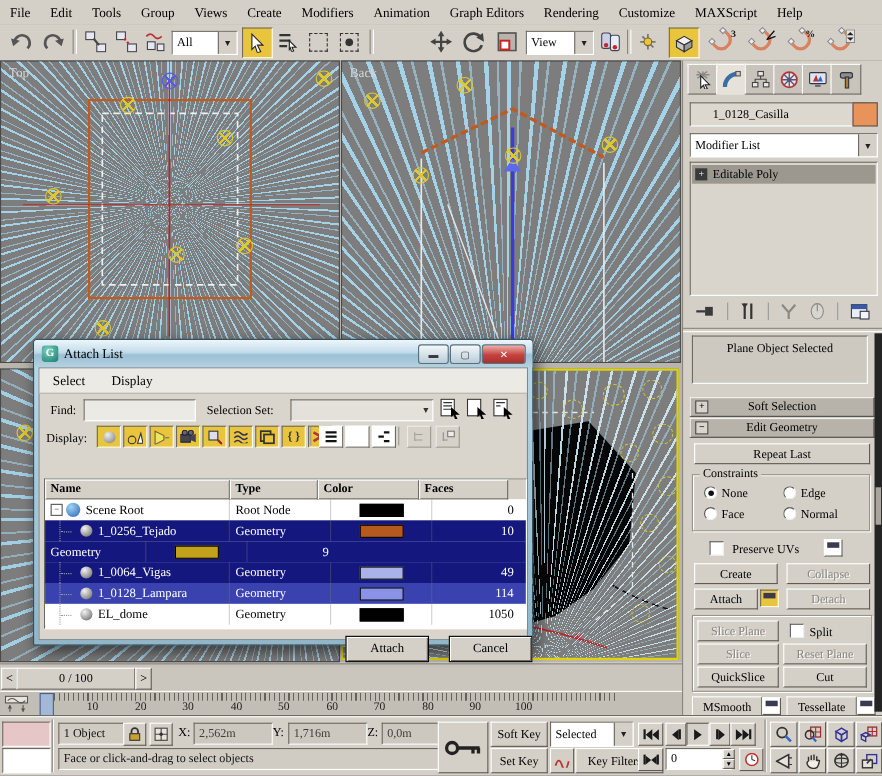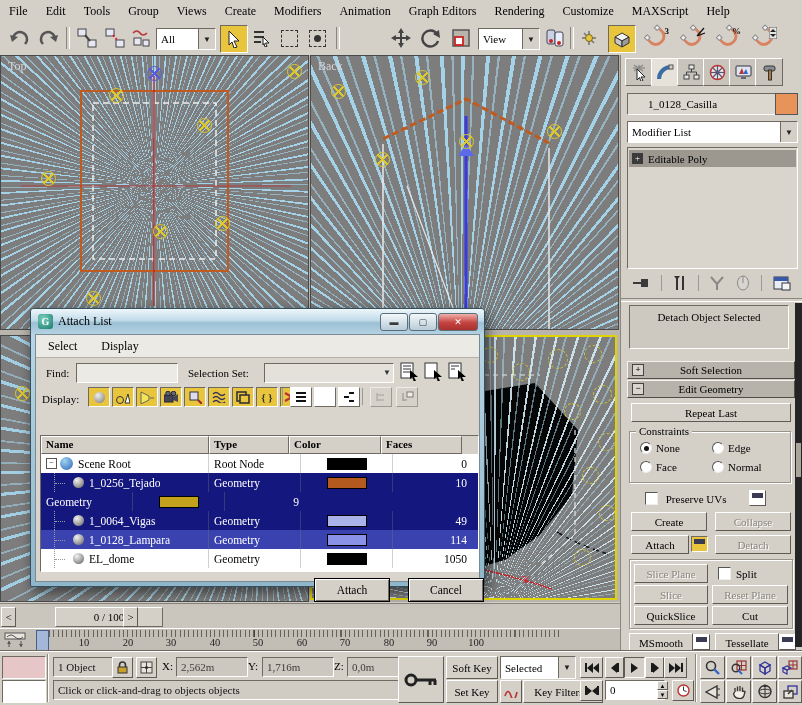--- a/index.html
+++ b/index.html
@@ -1,21 +1,21 @@
 <!DOCTYPE html>
 <html><head>
 <meta charset="utf-8">
 <style>
   html,body{margin:0;padding:0;background:#888;}
   #app{position:relative;width:802px;height:705px;background:#d4d0c8;
        font-family:Liberation Serif, serif;font-size:11px;color:#000;
        overflow:hidden;-webkit-user-select:none;user-select:none;}
   .abs{position:absolute;}
   
-  .raised{background:#d4d0c8;border:1px solid;border-color:#ffffff #6e6a62 #6e6a62 #ffffff;margin-left:40px;}
+  .raised{background:#d4d0c8;border:1px solid;border-color:#ffffff #6e6a62 #6e6a62 #ffffff;}
   .sunken{border:1px solid;border-color:#6e6a62 #ffffff #ffffff #6e6a62;}
   .pressed{background:#e9c53d;border:1px solid;border-color:#6e6a62 #ffffff #ffffff #6e6a62;}
   .disab{color:#8a867e;text-shadow:1px 1px 0 #fff;}
   
   #menubar{left:0;top:0;width:802px;height:22px;display:flex;align-items:center;
            background:#d4d0c8;border-bottom:1px solid #aca89f;font-size:12px;}
   #menubar .mi{padding:2px 9px;cursor:default;}
   
   #toolbar{left:0;top:22px;width:802px;height:33px;background:#d4d0c8;border-bottom:1px solid #7a766e;}
   .tbtn{position:absolute;top:3px;width:26px;height:26px;display:flex;align-items:center;justify-content:center;}
@@ -445,21 +445,21 @@
       <svg width="18" height="16">
           <rect x="1" y="2" width="14" height="12" fill="#e8eef6" stroke="#334"></rect>
           <rect x="1" y="2" width="14" height="4" fill="#3858a8"></rect>
           <rect x="9" y="8" width="8" height="7" fill="#f4f4f4" stroke="#334"></rect>
         </svg>
     </div>
 
     <div class="abs" style="left:0;top:243px;width:182px;height:2px;border-top:1px solid #8a867e;border-bottom:1px solid #fff"></div>
 
     <div class="abs sunken" style="left:8px;top:250px;width:160px;height:44px;background:#cdc9c1;text-align:center;padding-top:5px;box-sizing:border-box">
-      <span>Detach Object Selected</span>
+      <span>Plane Object Selected</span>
     </div>
 
     <div class="rollbar" style="top:306px">
       <span class="pm">+</span>
       <span>Soft Selection</span>
     </div>
     <div class="rollbar" style="top:325px">
       <span class="pm">−</span>
       <span>Edit Geometry</span>
     </div>
@@ -831,21 +831,21 @@
     <span class="abs" style="left:248px;top:9px;font-size:11px">Y:</span>
     <div class="sfield" style="left:262px;top:6px;width:62px">
         <span>1,716m</span>
       </div>
     <span class="abs" style="left:334px;top:9px;font-size:11px">Z:</span>
     <div class="sfield" style="left:347px;top:6px;width:46px">
         <span>0,0m</span>
       </div>
 
     <div class="sfield" style="left:53px;top:29px;width:340px;background:#d0ccc4;color:#111">
-      <span>Click or click-and-drag to objects objects</span>
+      <span>Face or click-and-drag to select objects</span>
     </div>
 
     <div class="sbtn" style="left:398px;top:5px;width:44px;height:45px">
       <svg width="34" height="18">
           <circle cx="7" cy="9" r="5" fill="none" stroke="#222" stroke-width="3"></circle>
           <line x1="12" y1="9" x2="32" y2="9" stroke="#222" stroke-width="3"></line>
           <line x1="26" y1="9" x2="26" y2="14" stroke="#222" stroke-width="3"></line>
           <line x1="31" y1="9" x2="31" y2="14" stroke="#222" stroke-width="3"></line>
         </svg>
     </div>

